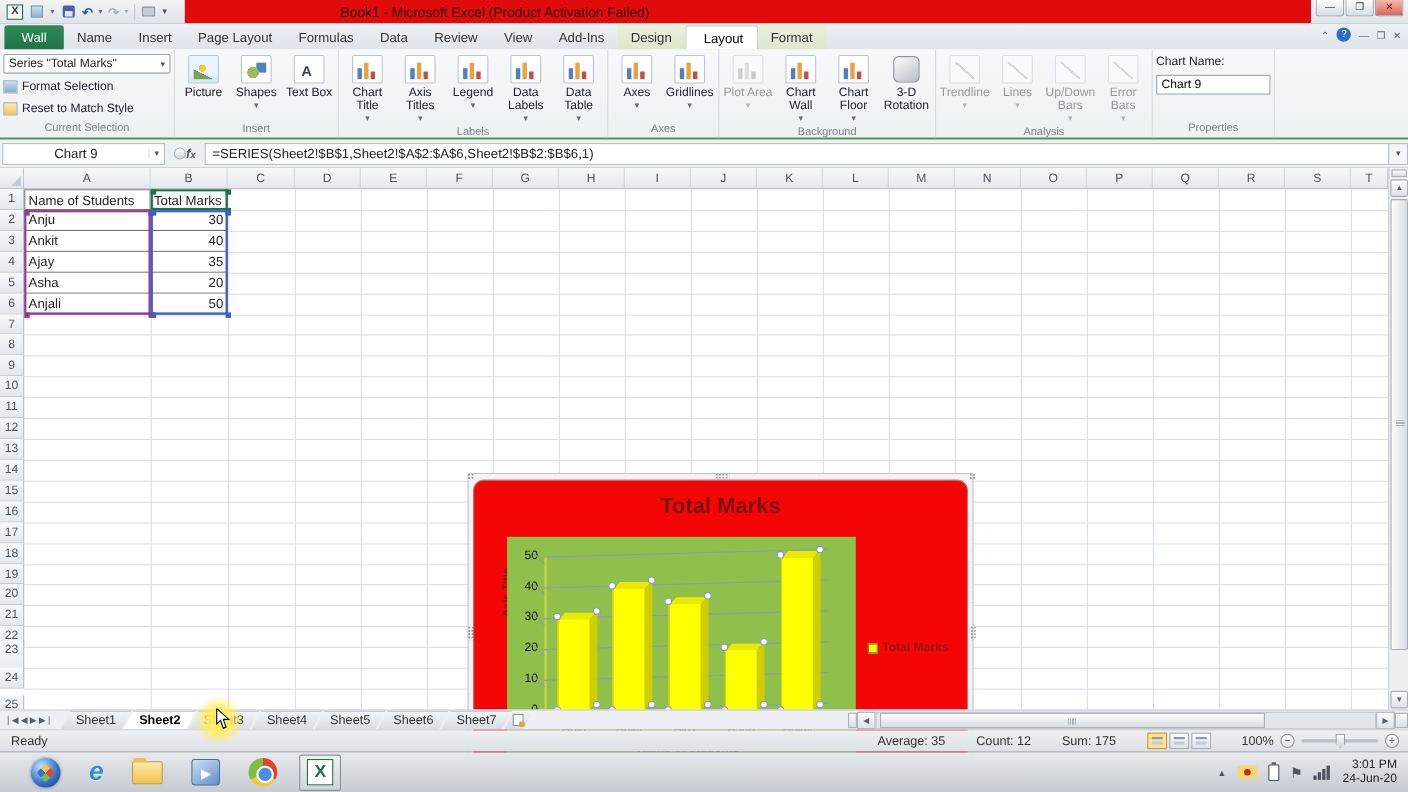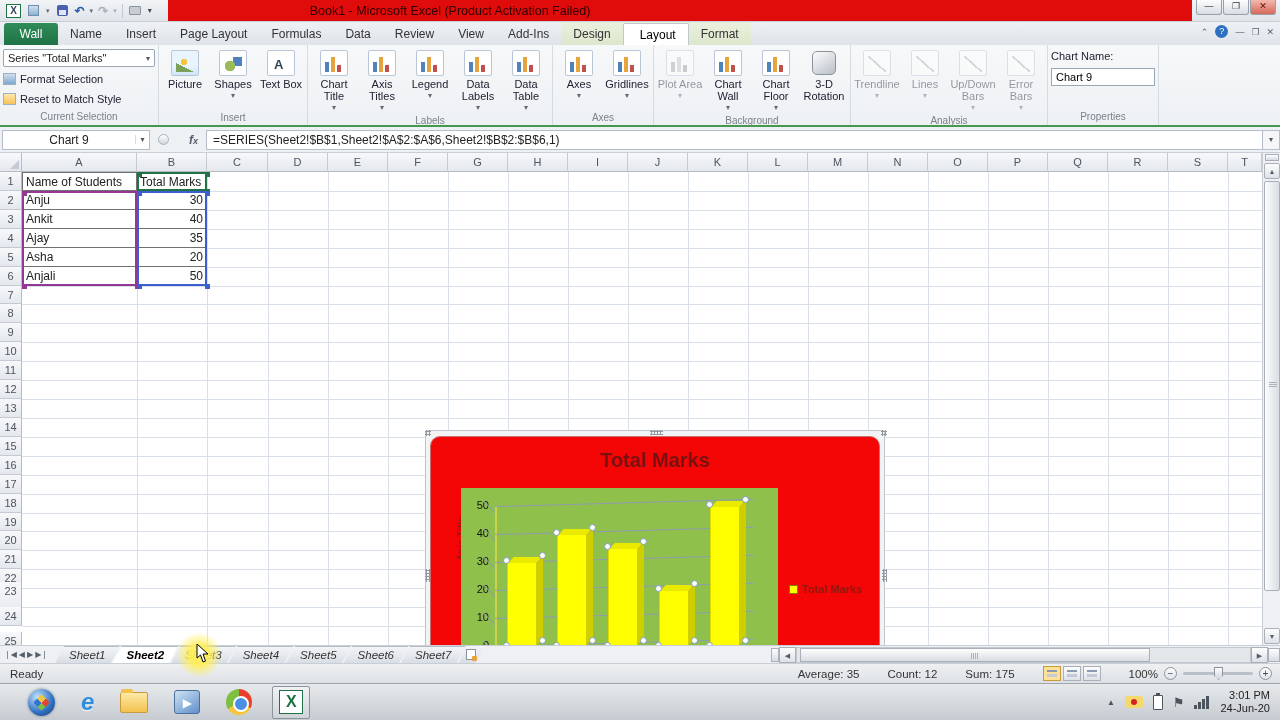--- a/index.html
+++ b/index.html
@@ -80,21 +80,21 @@
   .props .plabel { font-size:11px; color:#223; }
   .props input { width:104px; height:18px; border:1px solid #98a6b5; font-size:11px; padding:0 4px; margin-top:3px;
     font-family:"Liberation Sans", sans-serif; }
 
   
   .fbar { position:absolute; left:0; top:127px; width:1280px; height:26px; background:#eef1f4; display:flex; align-items:center;
     border-bottom:1px solid #c8ced6; }
   .namebox { width:148px; height:20px; background:#fff; border:1px solid #b6bec9; margin-left:2px; display:flex; align-items:center; }
   .namebox .nb-text { flex:1; text-align:center; font-size:12px; }
   .namebox .arr { width:14px; font-size:8px; color:#556; text-align:center; border-left:1px solid #d7dde4; }
-  .fx-zone { display:flex; align-items:center; gap:20px; padding:0 8px; color:#7c8590; }
+  .fx-zone { display:flex; align-items:center; gap:0; padding:0 8px; color:#7c8590; }
   .circ { width:11px; height:11px; border-radius:50%; background:linear-gradient(#fff,#cfd6dd); border:1px solid #aab2bb; }
   .fx { font-style:italic; font-weight:bold; font-size:12px; color:#55606c; }
   .ftext { flex:1; height:20px; background:#fff; border:1px solid #b6bec9; border-right:none; font-size:12px; line-height:18px;
     padding:0 6px; white-space:nowrap; overflow:hidden; }
   .fchev { width:18px; height:20px; background:#f4f6f8; border:1px solid #b6bec9; font-size:8px; color:#556; text-align:center; line-height:18px; }
 
   
   .sheet { position:absolute; left:0; top:153px; width:1280px; height:492px; background:#fff; }
   .corner { position:absolute; left:0; top:0; width:22px; height:19px; background:linear-gradient(#f7f8fa,#e4e8ed);
     border-right:1px solid #b5bcc6; border-bottom:1px solid #b5bcc6; }
@@ -148,21 +148,21 @@
   .xlabel { position:absolute; font-size:11px; font-weight:bold; color:#8b1a0f; text-align:center; width:200px; }
   .legend { position:absolute; display:flex; align-items:center; gap:4px; }
   .lswatch { width:9px; height:9px; background:var(--bar-yellow); border:1px solid #808000; }
   .ltext { font-size:11px; font-weight:bold; color:#8b1a0f; }
 
   
   .tabbar { position:absolute; left:0; top:645px; width:1280px; height:18px; background:#eef0f3; border-top:1px solid #c8ced6;
     display:flex; align-items:stretch; font-size:11.5px; }
   .tnav { display:flex; align-items:center; gap:2px; padding:0 4px; color:#55606c; font-size:8px; }
   .stab { position:relative; padding:0 14px; line-height:17px; color:#333; background:linear-gradient(#f2f4f6,#d9dee4);
-    clip-path:polygon(9px 0, 100% 0, calc(100% - 9px) 100%, 0 100%); margin-left:-7px; border-top:1px solid #b5bcc6;font-style:italic; }
+    clip-path:polygon(9px 0, 100% 0, calc(100% - 9px) 100%, 0 100%); margin-left:-7px; border-top:1px solid #b5bcc6; }
   .stab.active { background:#fff; font-weight:bold; color:#000; z-index:2; }
   .ins-tab { width:26px; background:linear-gradient(#f2f4f6,#d9dee4); clip-path:polygon(9px 0,100% 0,calc(100% - 9px) 100%,0 100%);
     margin-left:-7px; display:flex; align-items:center; justify-content:center; }
   .ins-ic { width:10px; height:11px; background:#fff; border:1px solid #8b939d; position:relative; }
   .ins-ic::after { content:""; position:absolute; right:-2px; bottom:-2px; width:5px; height:5px; background:#e8a33d; border-radius:1px; }
   .hscroll { margin-left:auto; display:flex; align-items:center; gap:0; }
   .hs-split { width:8px; height:14px; background:linear-gradient(#fdfdfd,#d8dde3); border:1px solid #a9b0b9; }
   .hs-btn { width:17px; height:16px; background:linear-gradient(#fdfdfd,#dde2e7); border:1px solid #a9b0b9; font-size:7px;
     color:#55606c; text-align:center; line-height:15px; }
   .hs-track { width:455px; height:16px; background:#e4e7ea; border:1px solid #c2c8cf; position:relative; }

